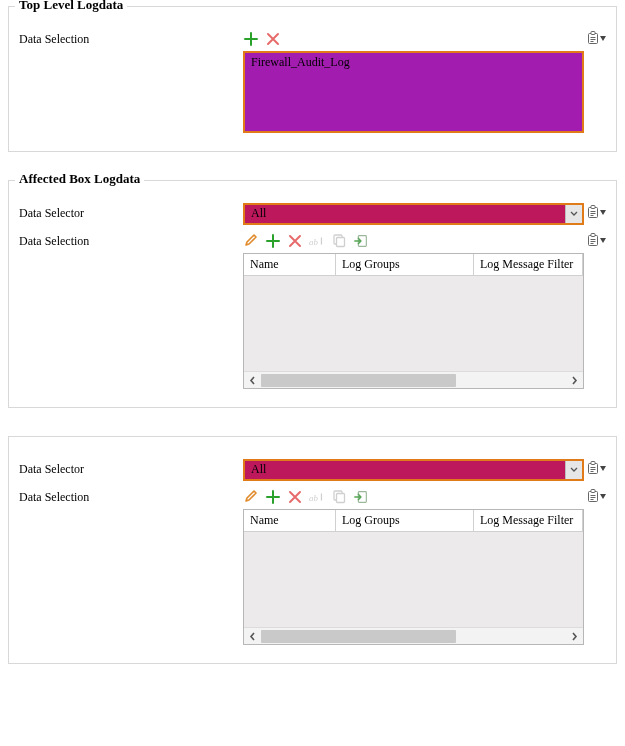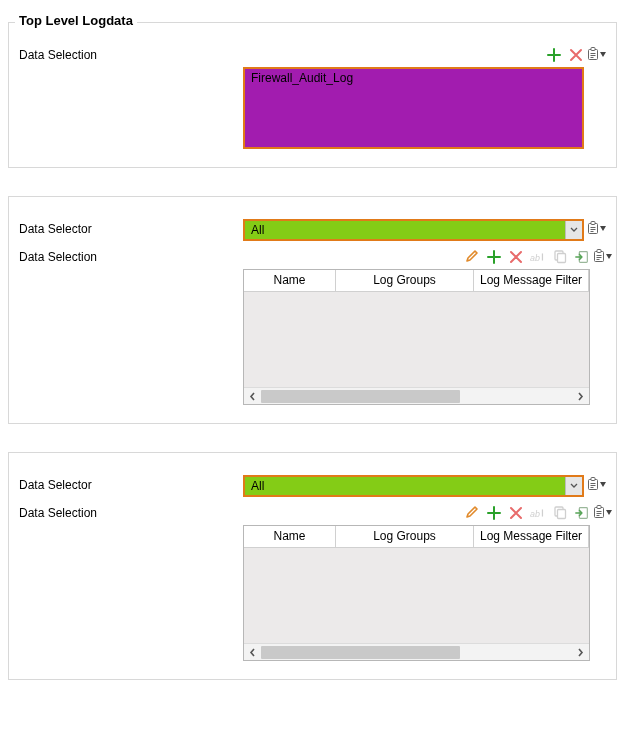--- a/index.html
+++ b/index.html
@@ -9,22 +9,23 @@
     font-family: "Segoe UI", Tahoma, Arial, sans-serif;
     font-size: 12px;
     color: #000;
     background: #fff;
   }
   .page { padding: 6px 8px 10px 8px; }
 
   .fieldset {
     position: relative;
     border: 1px solid #d8d8d8;
-    margin: 16px 0 28px 0;
+    margin: 0 0 28px 0;
     padding: 22px 10px 12px 10px;
+    font-family: Liberation Serif, serif;
   }
   .fieldset.last { margin-bottom: 6px; }
   .legend {
     position: absolute;
     top: -10px; left: 6px;
     background: #fff;
     padding: 0 4px;
     font-weight: 700;
     font-size: 13px;
   }
@@ -47,21 +48,21 @@
     flex: 0 0 22px;
     display: flex;
     align-items: flex-start;
     justify-content: flex-end;
     padding-top: 2px;
   }
 
   
   .toolbar {
     display: flex;
-    justify-content: flex-end;
+    justify-content: flex-start;
     gap: 6px;
     margin-bottom: 2px;
     height: 20px;
     align-items: center;
   }
   .toolbar .ico {
     width: 16px; height: 16px;
     display: flex; align-items: center; justify-content: center;
   }
 
@@ -74,42 +75,41 @@
   }
   .listbox-item {
     padding: 2px 6px;
   }
 
   
   .select {
     position: relative;
     border: 2px solid #e17a19;
     height: 22px;
-    background: #84cc16;
+    background: #be185d;
     display: flex;
-    align-items: center;
   }
   .select-value {
     flex: 1 1 auto;
     padding: 1px 6px;
     white-space: nowrap; overflow: hidden;
   }
   .select-btn {
     width: 17px; height: 100%;
     background: #e6e6e6;
     border-left: 1px solid #bcbcbc;
     display: flex; align-items: center; justify-content: center;
   }
 
   
   .grid {
     border: 1px solid #b7b7b7;
     background: #eceaea;
     height: 136px;
-    display: flex; flex-direction: column; text-align: center;
+    display: flex; flex-direction: column;
   }
   .grid-header {
     display: flex;
     background: #fff;
     height: 22px;
     flex: 0 0 22px;
   }
   .grid-header .cell {
     border-right: 1px solid #d0d0d0;
     border-bottom: 1px solid #d0d0d0;
@@ -186,20 +186,21 @@
             </svg>
           <svg width="6" height="5" viewBox="0 0 6 5">
               <path d="M0 0h6L3 5z" fill="#444"></path>
             </svg>
         </span>
       </div>
     </div>
   </div>
 
   <div class="fieldset">
+    <div class="legend">Affected Box Logdata</div>
 
     <div class="row">
       <div class="label-col">Data Selector</div>
       <div class="ctrl-col">
         <div class="select">
           <div class="select-value">All</div>
           <div class="select-btn">
             <svg width="8" height="6" viewBox="0 0 8 6">
                 <path d="M1 1l3 3 3-3" fill="none" stroke="#555" stroke-width="1.3"></path>
               </svg>

